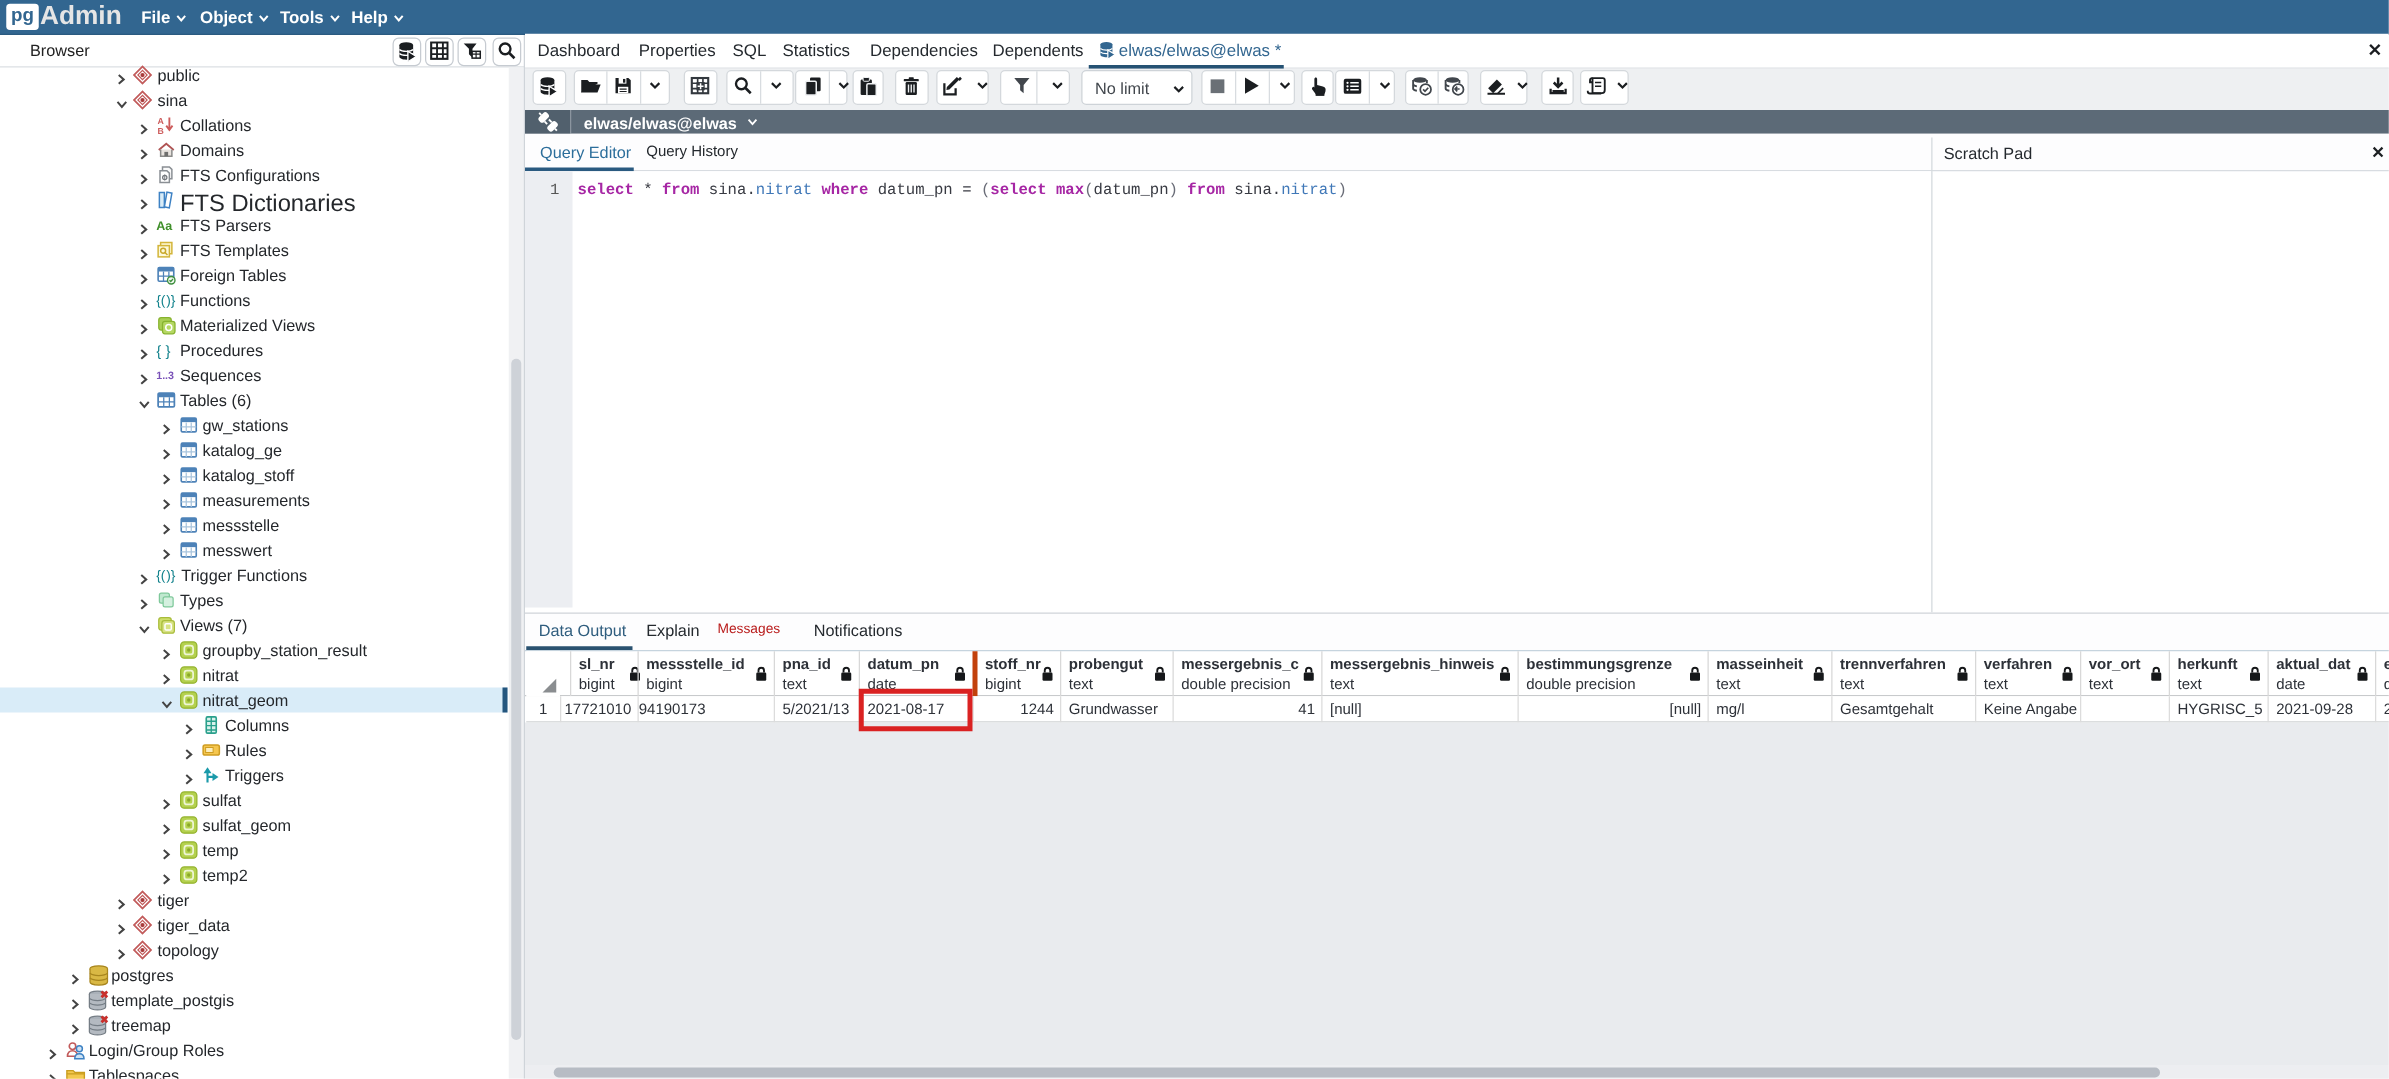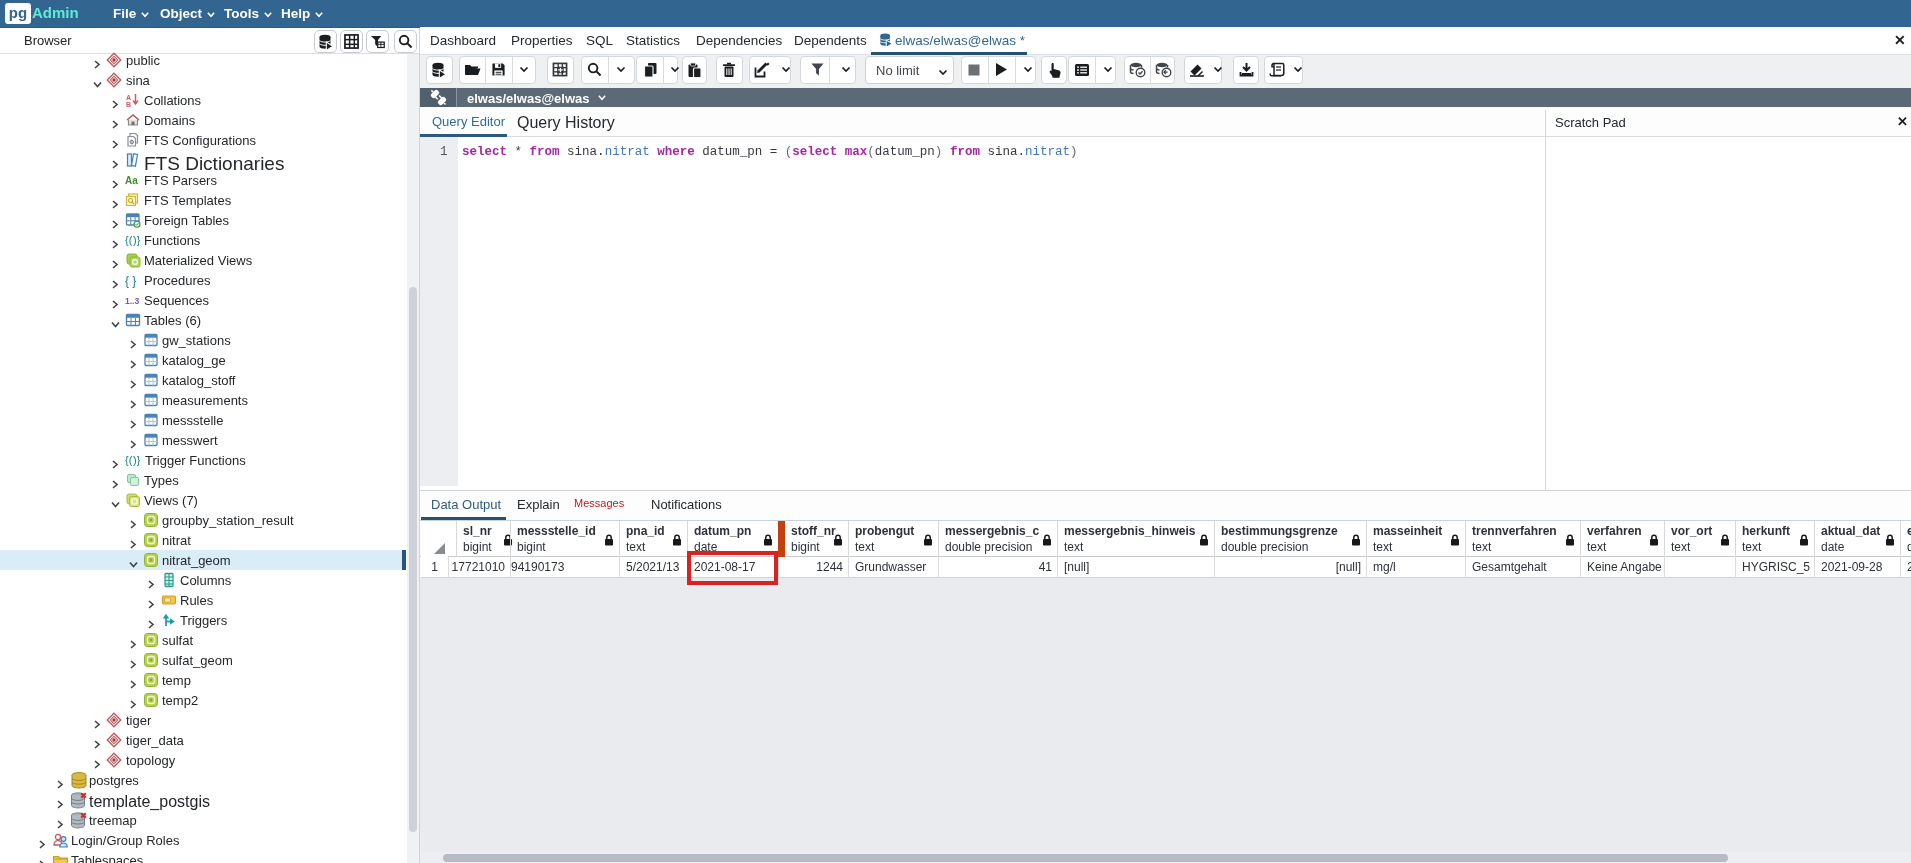--- a/index.html
+++ b/index.html
@@ -1,21 +1,21 @@
 <!DOCTYPE html>
 <html><head><meta charset="utf-8">
 <style>
 *{margin:0;padding:0;box-sizing:border-box;}
 html,body{width:1911px;height:863px;overflow:hidden;font-family:"Liberation Sans",sans-serif;background:#fff;}
 .abs{position:absolute;}
 </style></head>
 <body>
 <div class="abs" style="left:0;top:0;width:1911px;height:28px;background:#326690;border-bottom:1px solid #2a5a80;">
 <div class="abs" style="left:5px;top:3px;width:26px;height:21px;background:#fff;border-radius:3px;color:#326690;font-weight:bold;font-size:15px;text-align:center;line-height:20px;">pg</div>
-<div class="abs" style="left:32px;top:2px;color:#5eead4;font-weight:bold;font-size:15px;line-height:22px;">Admin</div>
+<div class="abs" style="left:32px;top:2px;color:#e5e5e5;font-weight:bold;font-size:21px;line-height:22px;">Admin</div>
 <div class="abs" style="left:113px;top:6px;color:#fff;font-size:13.5px;font-weight:600;">File&nbsp;<svg width="10" height="9" viewBox="0 0 10 10" style="vertical-align:-1px">
         <path d="M1.5 3 L5 7 L8.5 3" stroke="#fff" stroke-width="1.8" fill="none"></path>
       </svg></div>
 <div class="abs" style="left:160px;top:6px;color:#fff;font-size:13.5px;font-weight:600;">Object&nbsp;<svg width="10" height="9" viewBox="0 0 10 10" style="vertical-align:-1px">
         <path d="M1.5 3 L5 7 L8.5 3" stroke="#fff" stroke-width="1.8" fill="none"></path>
       </svg></div>
 <div class="abs" style="left:224px;top:6px;color:#fff;font-size:13.5px;font-weight:600;">Tools&nbsp;<svg width="10" height="9" viewBox="0 0 10 10" style="vertical-align:-1px">
         <path d="M1.5 3 L5 7 L8.5 3" stroke="#fff" stroke-width="1.8" fill="none"></path>
       </svg></div>
 <div class="abs" style="left:281px;top:6px;color:#fff;font-size:13.5px;font-weight:600;">Help&nbsp;<svg width="10" height="9" viewBox="0 0 10 10" style="vertical-align:-1px">
@@ -403,21 +403,21 @@
 <div class="abs" style="left:56px;top:767px;"><svg width="8" height="9" viewBox="0 0 8 9">
         <path d="M2 1L6 4.5L2 8" stroke="#444" stroke-width="1.6" fill="none"></path>
       </svg></div>
 <div class="abs" style="left:70px;top:764px;"><svg width="18" height="17" viewBox="0 0 18 17">
         <ellipse cx="8" cy="3.2" rx="6.5" ry="2.3" fill="#aab1b9" stroke="#757d85" stroke-width="1"></ellipse>
         <path d="M1.5 3.2v10.4c0 1.2 2.9 2.3 6.5 2.3s6.5-1.1 6.5-2.3V3.2" fill="#b4bac1" stroke="#757d85" stroke-width="1"></path>
         <path d="M1.5 6.7c1.1 1 3.5 1.7 6.5 1.7s5.4-.7 6.5-1.7" fill="none" stroke="#757d85" stroke-width="1"></path>
         <path d="M1.5 10.3c1.1 1 3.5 1.7 6.5 1.7s5.4-.7 6.5-1.7" fill="none" stroke="#757d85" stroke-width="1"></path>
         <path d="M11.2 1.2l4.6 4.6M15.8 1.2l-4.6 4.6" stroke="#c9302c" stroke-width="2.2"></path>
       </svg></div>
-<div class="abs" style="left:89px;top:765px;font-size:16px;color:#24272b;white-space:nowrap;">template_postgis</div>
+<div class="abs" style="left:89px;top:765px;font-size:13px;color:#24272b;white-space:nowrap;">template_postgis</div>
 <div class="abs" style="left:56px;top:787px;"><svg width="8" height="9" viewBox="0 0 8 9">
         <path d="M2 1L6 4.5L2 8" stroke="#444" stroke-width="1.6" fill="none"></path>
       </svg></div>
 <div class="abs" style="left:70px;top:784px;"><svg width="18" height="17" viewBox="0 0 18 17">
         <ellipse cx="8" cy="3.2" rx="6.5" ry="2.3" fill="#aab1b9" stroke="#757d85" stroke-width="1"></ellipse>
         <path d="M1.5 3.2v10.4c0 1.2 2.9 2.3 6.5 2.3s6.5-1.1 6.5-2.3V3.2" fill="#b4bac1" stroke="#757d85" stroke-width="1"></path>
         <path d="M1.5 6.7c1.1 1 3.5 1.7 6.5 1.7s5.4-.7 6.5-1.7" fill="none" stroke="#757d85" stroke-width="1"></path>
         <path d="M1.5 10.3c1.1 1 3.5 1.7 6.5 1.7s5.4-.7 6.5-1.7" fill="none" stroke="#757d85" stroke-width="1"></path>
         <path d="M11.2 1.2l4.6 4.6M15.8 1.2l-4.6 4.6" stroke="#c9302c" stroke-width="2.2"></path>
       </svg></div>
@@ -637,21 +637,21 @@
 <line x1="12.3" y1="8.6" x2="12.3" y2="11.8" stroke="#fff" stroke-width="1.5"></line>
 <line x1="10.5" y1="-0.6" x2="10.5" y2="1.8" stroke="#fff" stroke-width="1.5"></line>
 <line x1="10.5" y1="17.2" x2="10.5" y2="19.4" stroke="#fff" stroke-width="1.5"></line>
 </g>
     </svg></div>
 <div class="abs" style="left:467px;top:91px;font-size:13px;font-weight:bold;color:#fff;">elwas/elwas@elwas&nbsp; <svg width="10" height="9" viewBox="0 0 10 10" style="vertical-align:1px">
       <path d="M1.5 3L5 7L8.5 3" stroke="#fff" stroke-width="1.6" fill="none"></path>
     </svg></div>
 <div class="abs" style="left:420px;top:107px;width:1491px;height:30px;background:#fdfdfe;border-bottom:1px solid #d8dce1;"></div>
 <div class="abs" style="left:432px;top:114px;font-size:13px;color:#2c6e9b;">Query Editor</div>
-<div class="abs" style="left:517px;top:114px;font-size:16px;color:#24292e;">Query History</div>
+<div class="abs" style="left:517px;top:114px;font-size:12px;color:#24292e;">Query History</div>
 <div class="abs" style="left:420px;top:134px;width:87px;height:3px;background:#2a5a80;"></div>
 <div class="abs" style="left:1555px;top:115px;font-size:13px;color:#24292e;">Scratch Pad</div>
 <div class="abs" style="left:1897px;top:114px;font-size:13px;font-weight:bold;color:#1b1e21;">✕</div>
 <div class="abs" style="left:420px;top:137px;width:1126px;height:353px;background:#fff;"></div>
 <div class="abs" style="left:420px;top:137px;width:38px;height:349px;background:#eceef2;"></div>
 <div class="abs" style="left:440px;top:145px;font-family:'Liberation Mono',monospace;font-size:12.5px;color:#555;">1</div>
 <div class="abs" style="left:462px;top:145px;font-family:'Liberation Mono',monospace;font-size:12.5px;white-space:pre;"><span style="color:#a626a4;font-weight:bold;">select</span> <span style="color:#383a42;">*</span> <span style="color:#a626a4;font-weight:bold;">from</span> <span style="color:#383a42;">sina</span><span style="color:#383a42;">.</span><span style="color:#4078b8;">nitrat</span> <span style="color:#a626a4;font-weight:bold;">where</span> <span style="color:#383a42;">datum_pn</span> <span style="color:#383a42;">=</span> <span style="color:#696c77;">(</span><span style="color:#a626a4;font-weight:bold;">select</span> <span style="color:#a626a4;font-weight:bold;">max</span><span style="color:#696c77;">(</span><span style="color:#383a42;">datum_pn</span><span style="color:#696c77;">)</span> <span style="color:#a626a4;font-weight:bold;">from</span> <span style="color:#383a42;">sina</span><span style="color:#383a42;">.</span><span style="color:#4078b8;">nitrat</span><span style="color:#696c77;">)</span></div>
 <div class="abs" style="left:1545px;top:110px;width:1px;height:380px;background:#d4d9dd;"></div>
 <div class="abs" style="left:420px;top:490px;width:1491px;height:30px;background:#fdfdfe;border-top:1px solid #cfd4d9;"></div>
 <div class="abs" style="left:431px;top:497px;font-size:13px;color:#2f5d7e;">Data Output</div>
@@ -687,21 +687,21 @@
       </svg></div>
   </div>
 <div class="abs" style="left:687px;top:521px;width:91px;height:36px;border-left:1px solid #d8d8d8;overflow:hidden;">
     <div style="position:absolute;left:6px;top:3px;font-size:12px;font-weight:bold;color:#2d3138;white-space:nowrap;">datum_pn</div>
     <div style="position:absolute;left:6px;top:19px;font-size:12px;color:#2d3138;white-space:nowrap;">date</div>
     <div style="position:absolute;right:5px;top:11px;"><svg width="10" height="12" viewBox="0 0 10 12">
         <rect x="1" y="5" width="8" height="6.5" rx="1" fill="#16181a"></rect>
         <path d="M2.8 5V3.4a2.2 2.2 0 014.4 0V5" fill="none" stroke="#16181a" stroke-width="1.5"></path>
       </svg></div>
   </div>
-<div class="abs" style="left:778px;top:521px;width:70px;height:36px;border-left:7px solid #c2410c;overflow:hidden;">
+<div class="abs" style="left:778px;top:521px;width:70px;height:36px;border-left:4px solid #c2410c;overflow:hidden;">
     <div style="position:absolute;left:6px;top:3px;font-size:12px;font-weight:bold;color:#2d3138;white-space:nowrap;">stoff_nr</div>
     <div style="position:absolute;left:6px;top:19px;font-size:12px;color:#2d3138;white-space:nowrap;">bigint</div>
     <div style="position:absolute;right:5px;top:11px;"><svg width="10" height="12" viewBox="0 0 10 12">
         <rect x="1" y="5" width="8" height="6.5" rx="1" fill="#16181a"></rect>
         <path d="M2.8 5V3.4a2.2 2.2 0 014.4 0V5" fill="none" stroke="#16181a" stroke-width="1.5"></path>
       </svg></div>
   </div>
 <div class="abs" style="left:848px;top:521px;width:90px;height:36px;border-left:1px solid #d8d8d8;overflow:hidden;">
     <div style="position:absolute;left:6px;top:3px;font-size:12px;font-weight:bold;color:#2d3138;white-space:nowrap;">probengut</div>
     <div style="position:absolute;left:6px;top:19px;font-size:12px;color:#2d3138;white-space:nowrap;">text</div>

